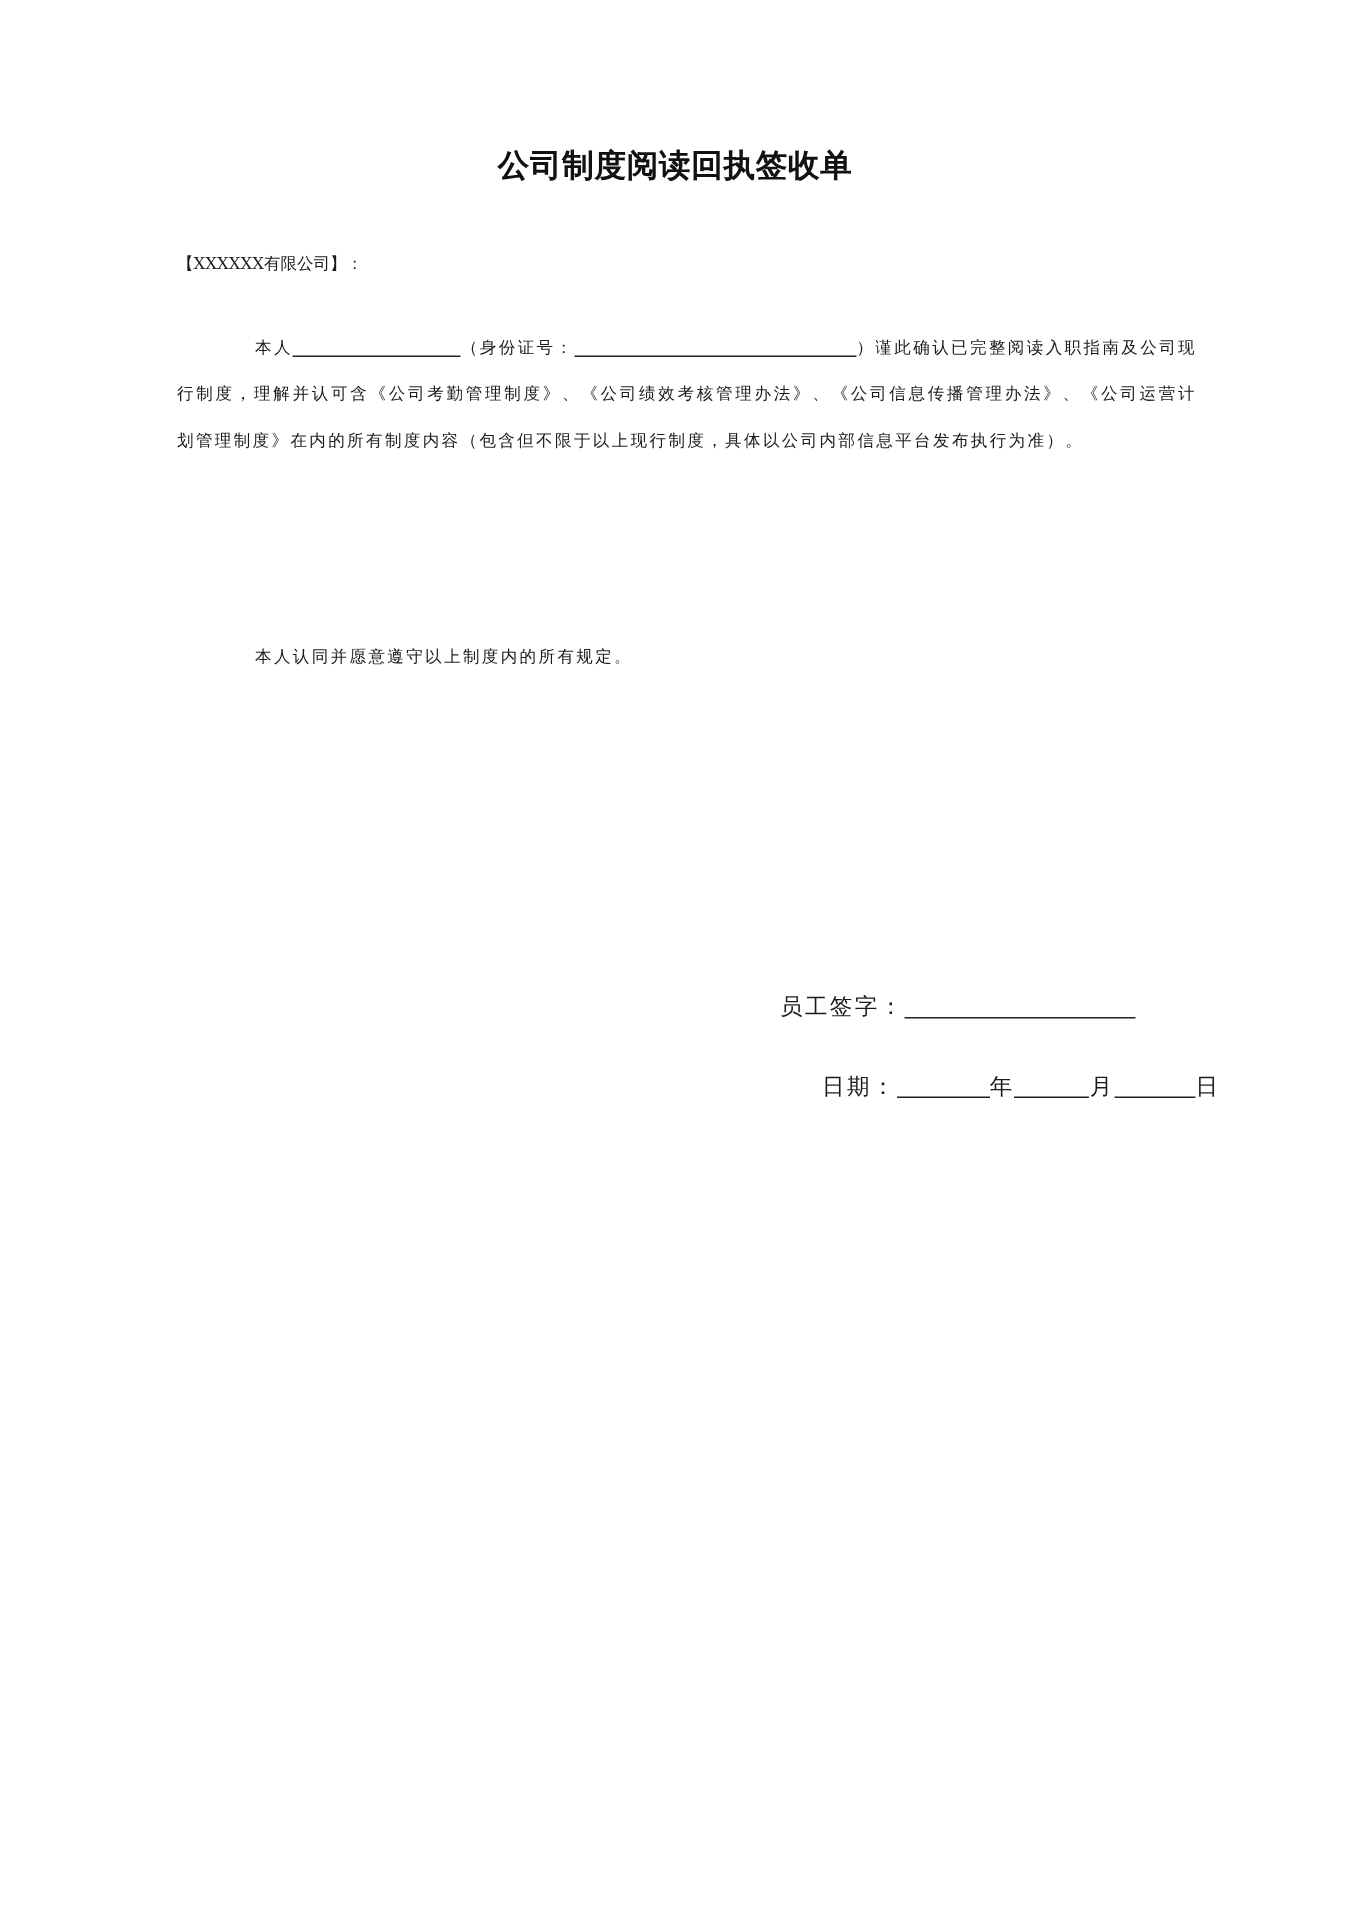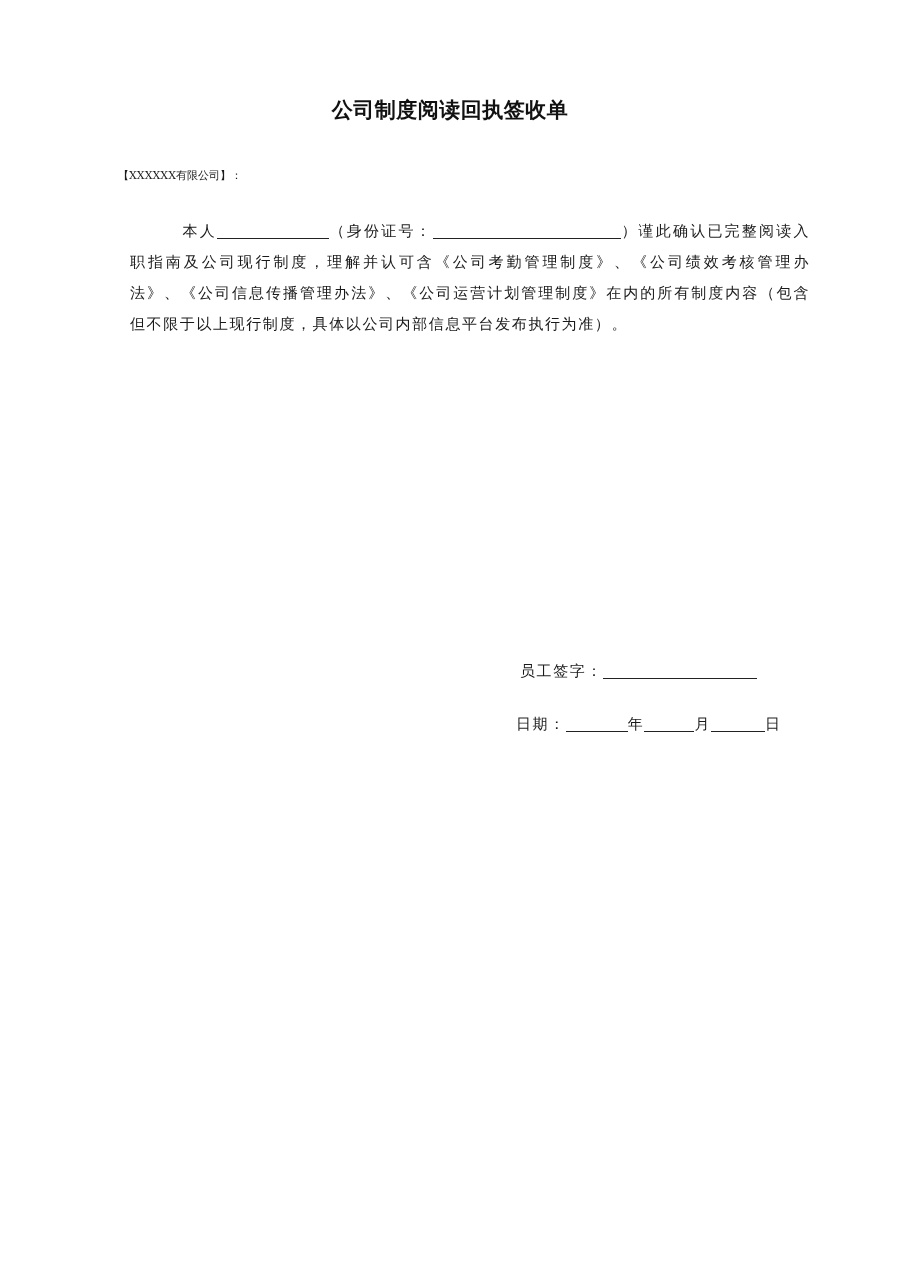--- a/index.html
+++ b/index.html
@@ -33,23 +33,23 @@
       color: #111;
     }
     .addressee {
       position: absolute;
       left: 118px; top: 168px;
       font-size: 11px;
       color: #1a1a1a;
     }
     .body-text {
       position: absolute;
-      left: 130px;
+      left: 118px;
       width: 680px;
-      font-size: 15px;
+      font-size: 11px;
       line-height: 31px;
       color: #1a1a1a;
       letter-spacing: 1.6px;
       text-align: justify;
     }
     .p1 { top: 216px; }
     .p2 { top: 349px; }
     .p3 { top: 422px; }
     .indent { display: inline-block; width: 52px; }
     .blank {
@@ -62,36 +62,37 @@
     .blank-id { width: 188px; }
     .sig-row {
       position: absolute;
       left: 520px;
       font-size: 15px;
       color: #1a1a1a;
       letter-spacing: 1.6px;
       white-space: nowrap;
     }
     .sig-1 { top: 660px; }
-    .sig-2 { top: 713px; left: 516px; font-family: Liberation Serif, serif; }
+    .sig-2 { top: 713px; left: 548px; font-family: Liberation Serif, serif; }
     .blank-sign { width: 154px; }
     .blank-year { width: 62px; }
     .blank-month { width: 50px; }
     .blank-day { width: 54px; }
   </style>
 </head>
 <body>
 
 <div class="page">
 
   <div class="title">公司制度阅读回执签收单</div>
 
   <div class="addressee">【XXXXXX有限公司】：</div>
 
   <div class="body-text p1"><span class="indent"></span><span>本人</span><span class="blank blank-name"></span><span>（身份证号：</span><span class="blank blank-id"></span><span>）谨此确认已完整阅读入职指南及公司现行制度，理解并认可含《公司考勤管理制度》、《公司绩效考核管理办法》、《公司信息传播管理办法》、《公司运营计划管理制度》在内的所有制度内容（包含但不限于以上现行制度，具体以公司内部信息平台发布执行为准）。</span></div>
 
 
+  <div class="body-text p3"><span class="indent"></span><span>本人认同并愿意遵守以上制度内的所有规定。</span></div>
 
   <div class="sig-row sig-1"><span>员工签字：</span><span class="blank blank-sign"></span></div>
 
   <div class="sig-row sig-2"><span>日期：</span><span class="blank blank-year"></span><span>年</span><span class="blank blank-month"></span><span>月</span><span class="blank blank-day"></span><span>日</span></div>
 
 </div>
 
 </body></html>

